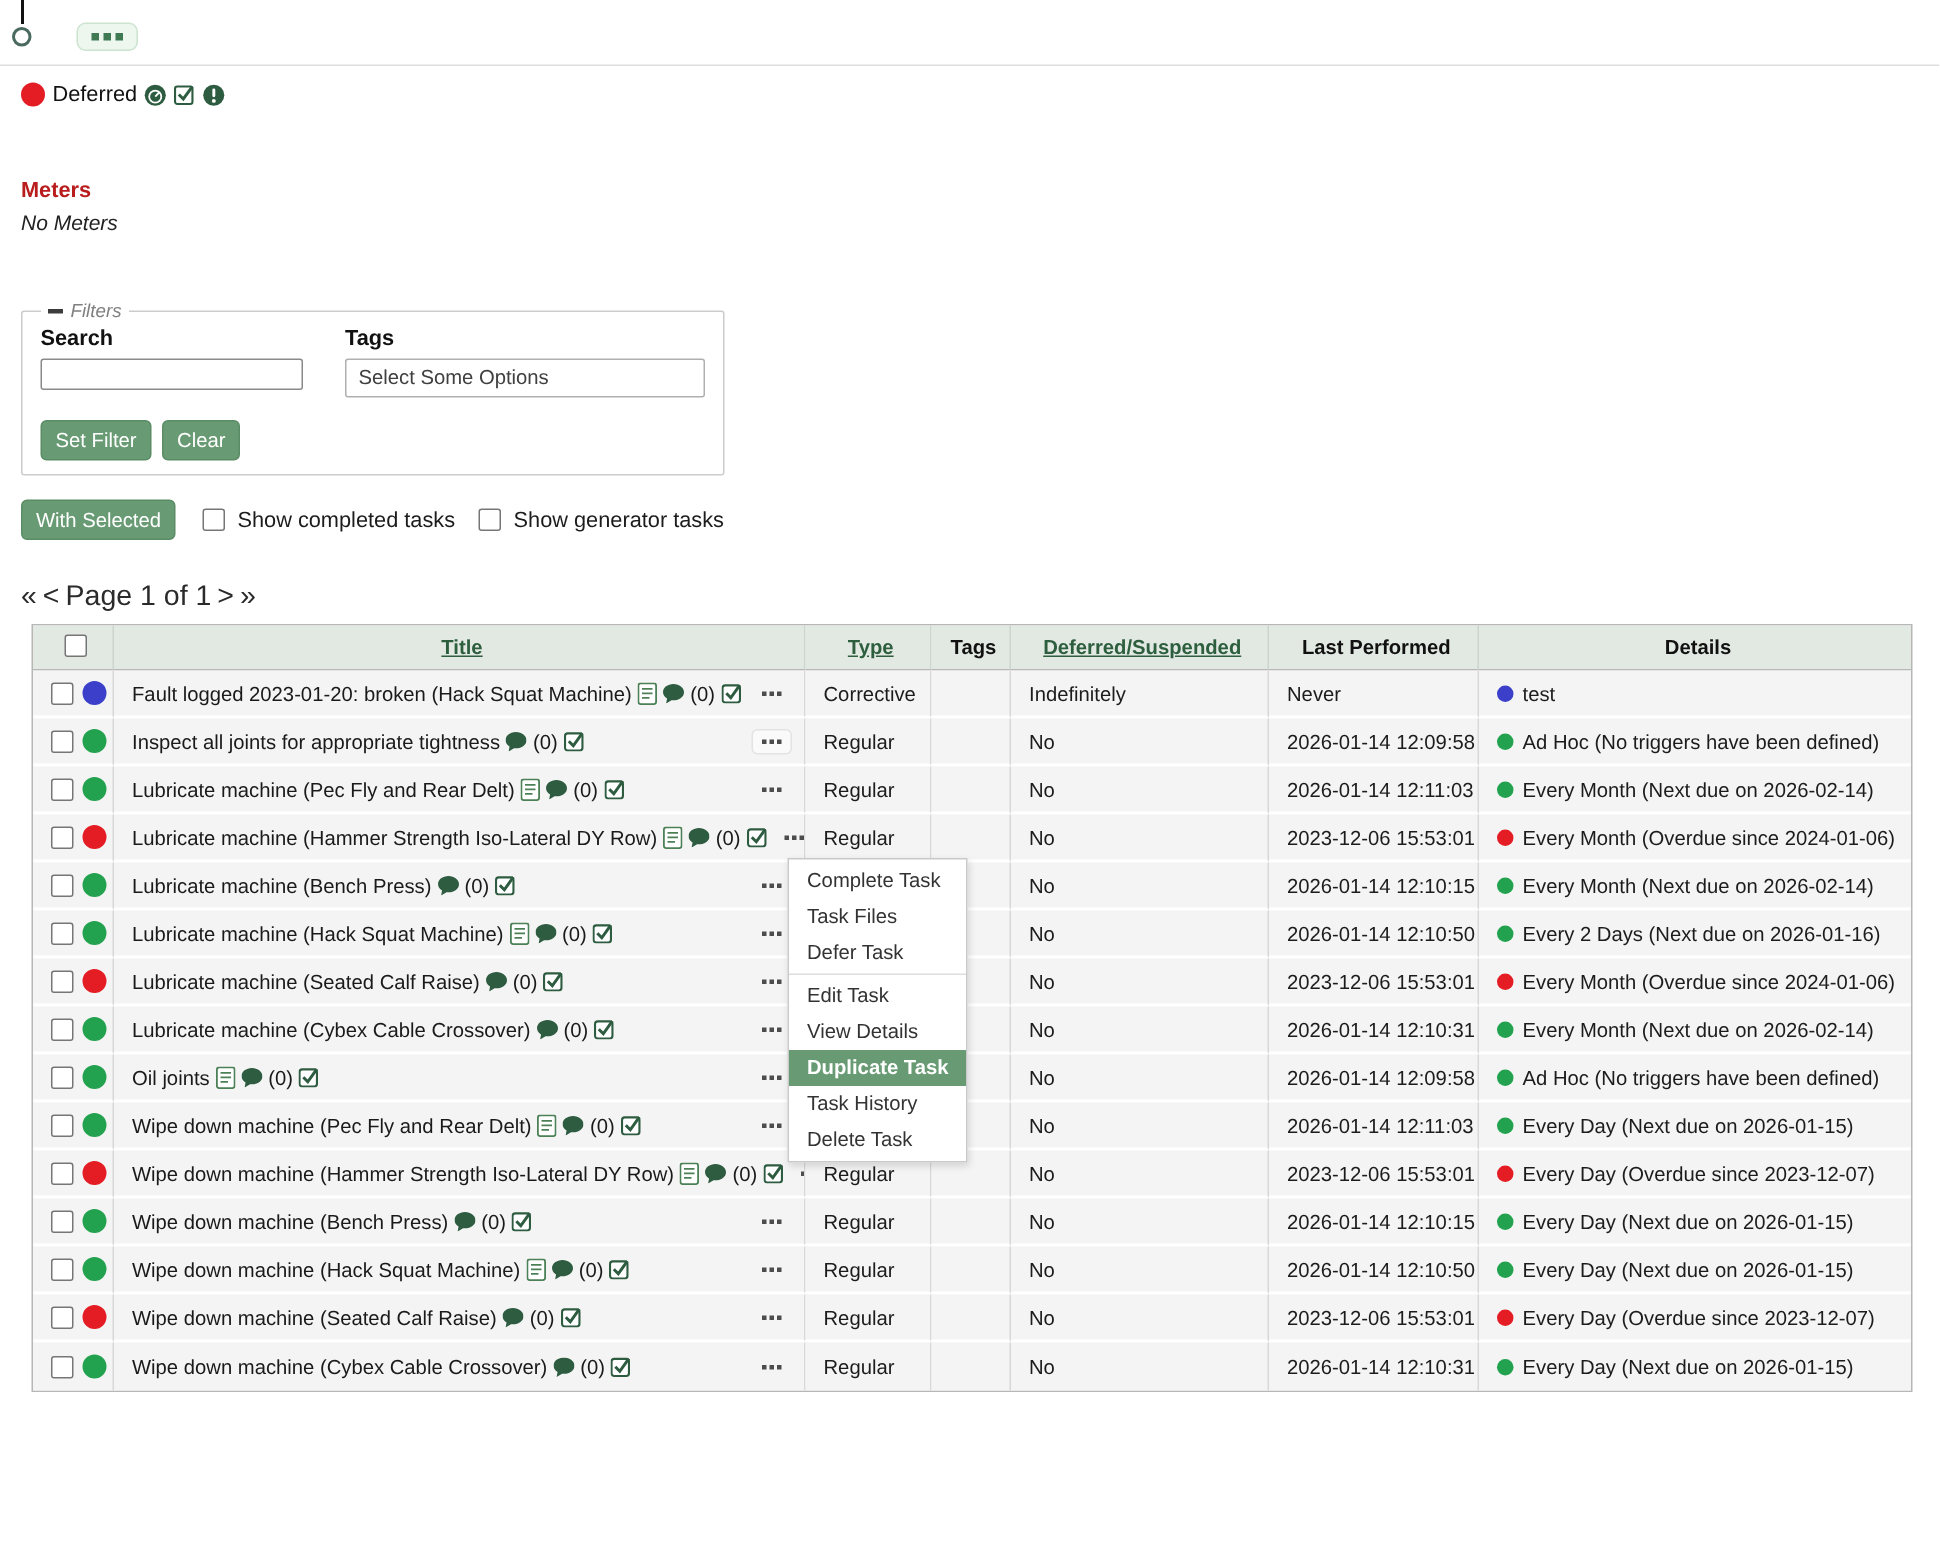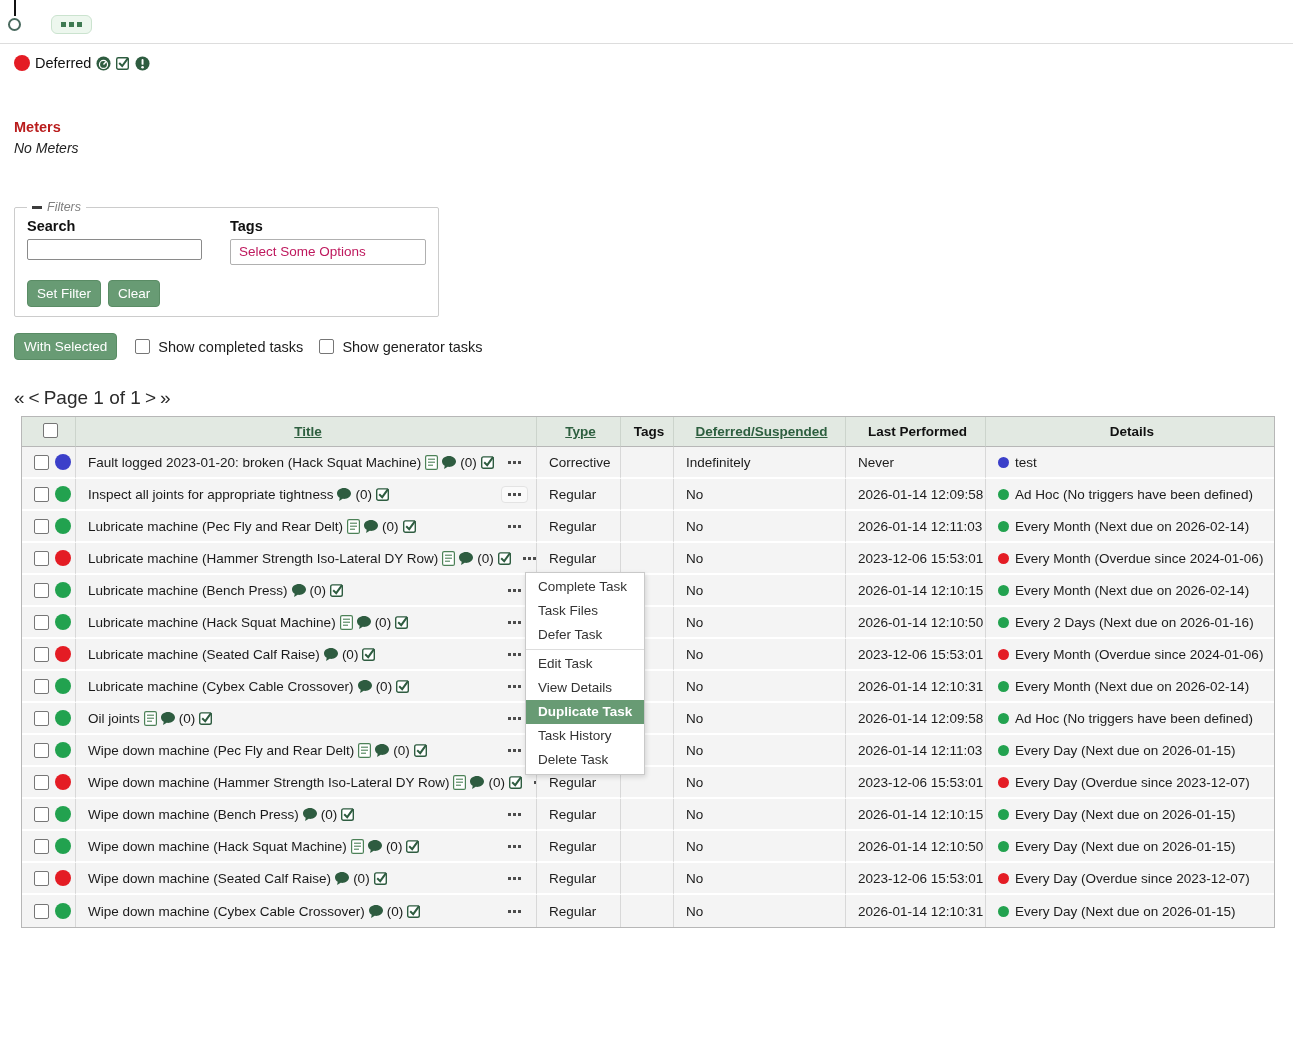--- a/index.html
+++ b/index.html
@@ -44,22 +44,22 @@
 
   
   fieldset.filters { width:421px; margin:24px 0 0 14px; border:1px solid #ccc; border-radius:2px;
     padding:4px 12px 16px 12px; height:117px; }
   fieldset.filters legend { font-size:12.5px; font-style:italic; color:#808080; padding:0 5px;
     display:flex; align-items:center; gap:5px; }
   .minus-ic { width:10px; height:3px; background:#3c3c3c; display:inline-block; cursor:pointer; }
   .filter-cols { display:flex; gap:28px; }
   .f-label { font-weight:bold; font-size:14.5px; color:#111; margin-bottom:5px; }
   .search-input { width:175px; height:21px; border:1px solid #8a8a8a; border-radius:2px; font-family:inherit; font-size:13px; padding:0 4px; }
-  .tags-box { width:196px; height:26px; border:1px solid #b0b0b0; border-radius:2px; background:#fff;
-    color:#be185d; font-size:13.5px; line-height:24px; padding-left:8px; cursor:pointer; }
+  .tags-box { width:240px; height:26px; border:1px solid #b0b0b0; border-radius:2px; background:#fff;
+    color:#404040; font-size:13.5px; line-height:24px; padding-left:8px; cursor:pointer; }
   .filter-btns { display:flex; gap:7px; margin-top:15px; }
 
   
   .selection-bar { display:flex; align-items:center; margin:16px 0 0 14px; gap:8px; font-size:14.5px; }
   .cb { width:15px; height:15px; border:1px solid #767676; border-radius:2px; background:#fff; display:inline-block; cursor:pointer; flex:0 0 auto; }
   .cb-label { margin-right:8px; }
 
   
   .pagination { margin:27px 0 0 14px; font-size:19px; color:#2b2b2b; display:flex; align-items:center; gap:4px; }
   .pagination .pg { cursor:pointer; }

